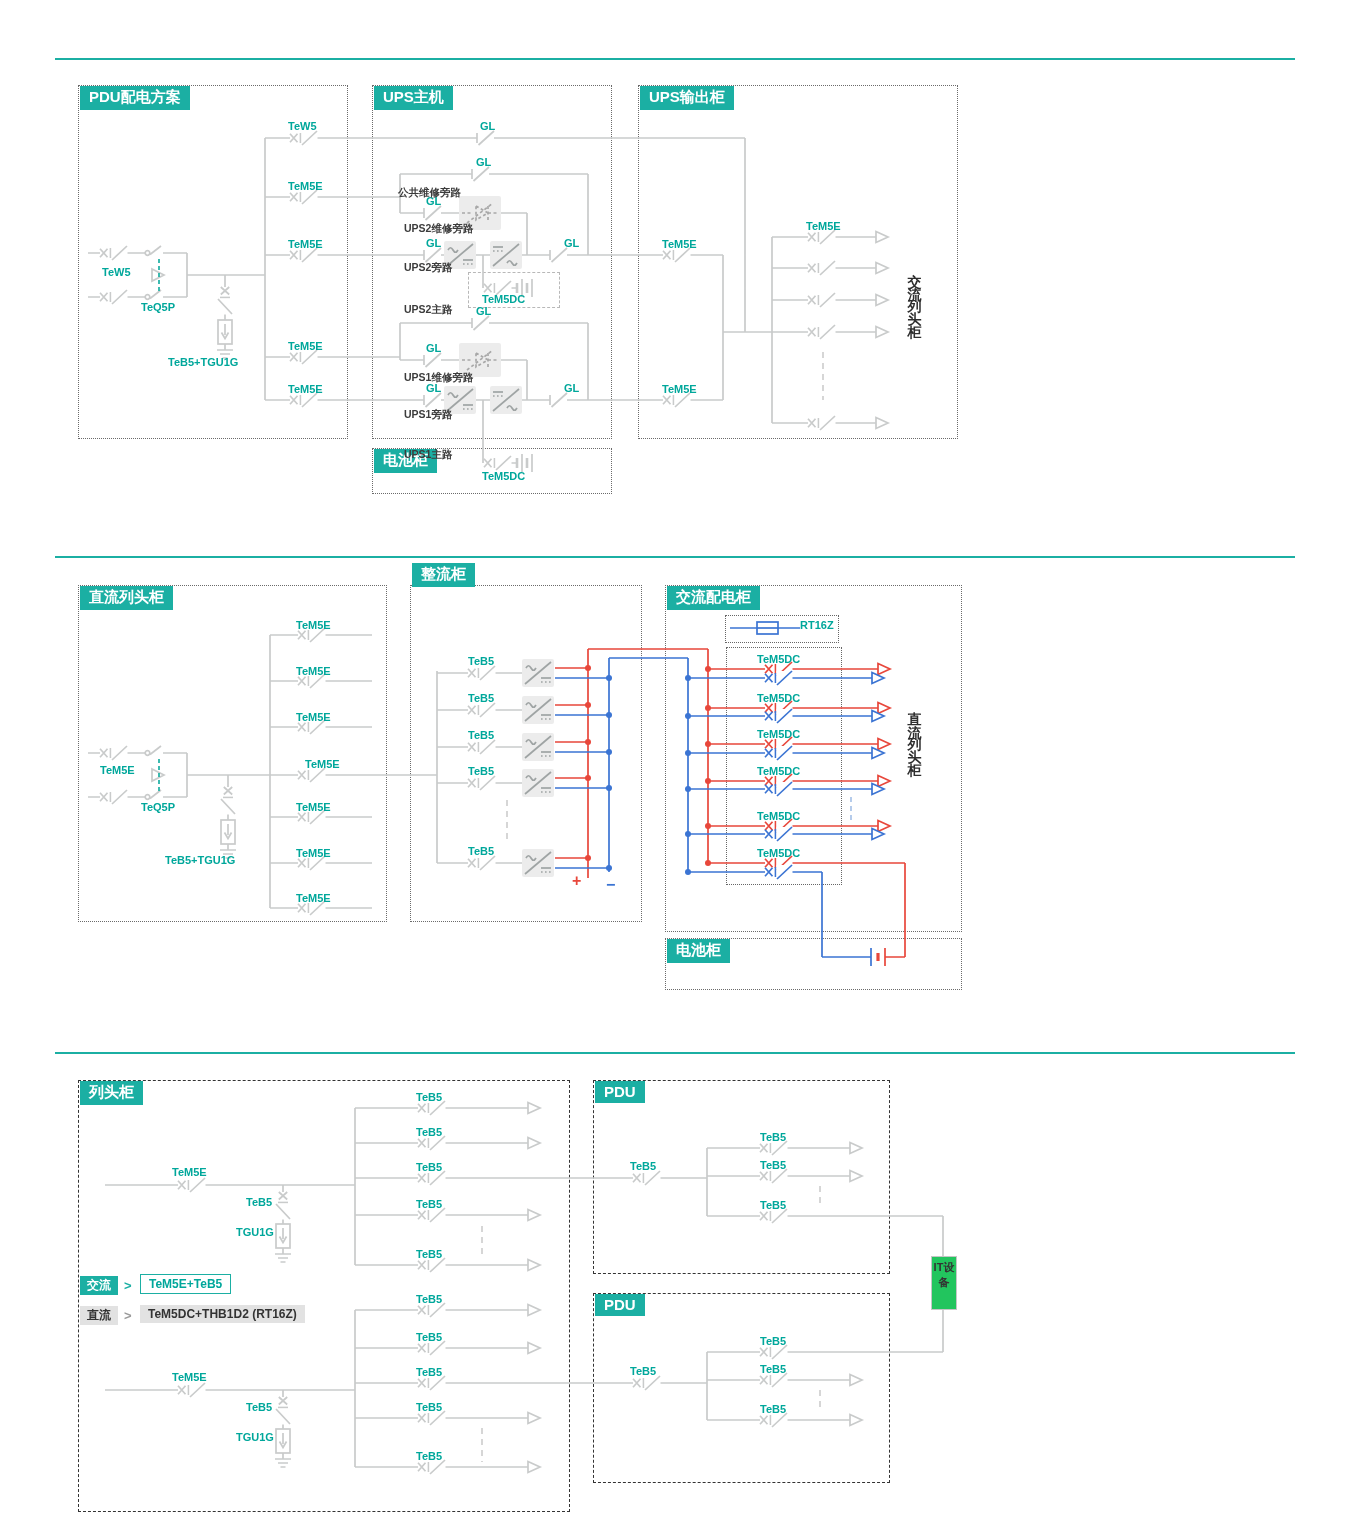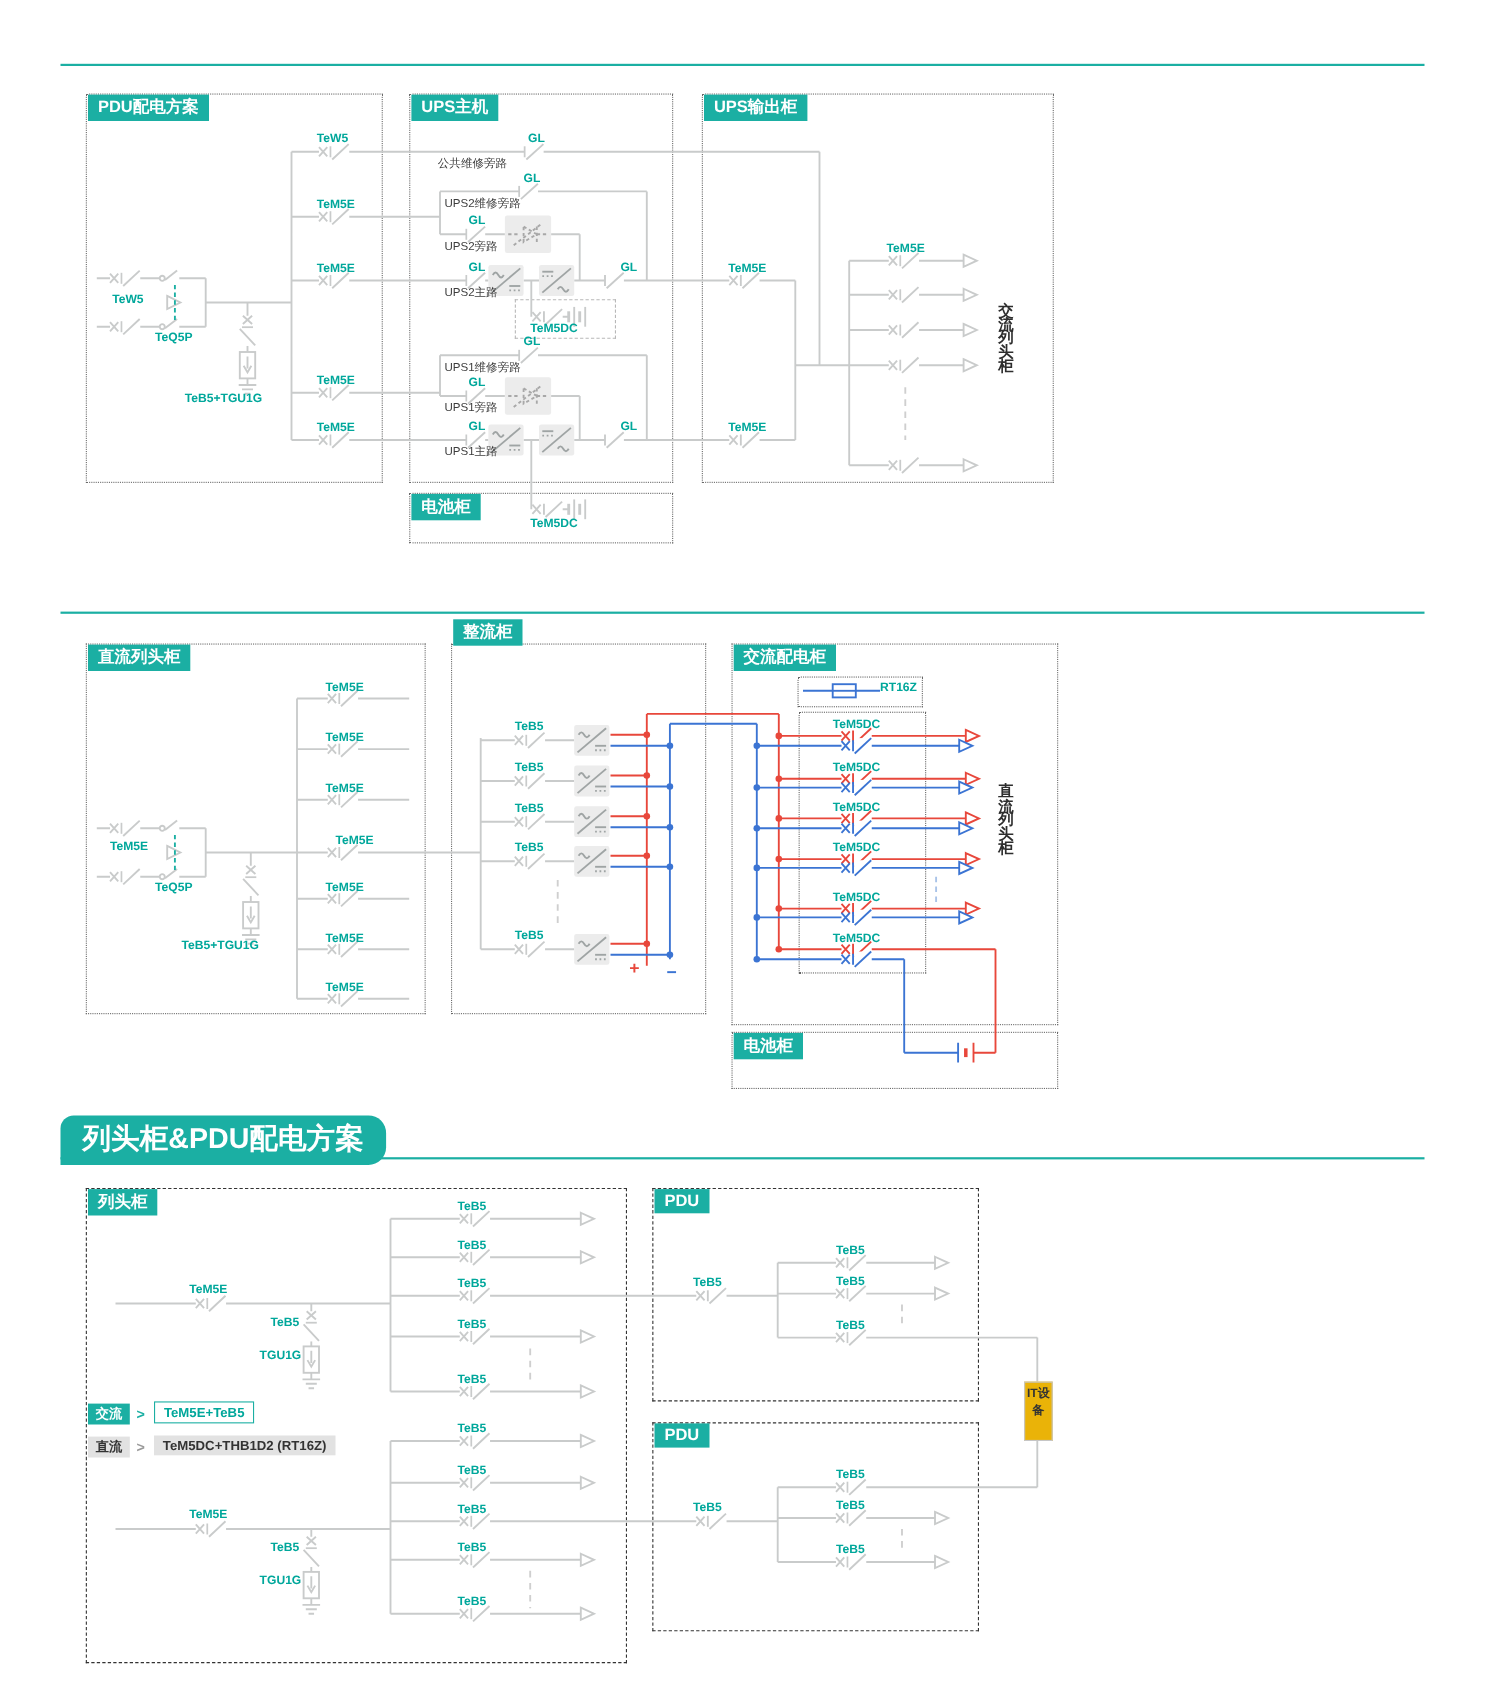--- a/index.html
+++ b/index.html
@@ -19,27 +19,27 @@
   .icn{stroke:#9FA4A4;stroke-width:1.3;fill:none;}
   .icnD{stroke:#A8A8A8;stroke-width:1.3;stroke-dasharray:3 2.5;fill:none;}
   .fuseR{fill:#fff;}
   .hdr{position:absolute;background:#1BAFA3;color:#fff;font-weight:bold;font-size:26px;
        padding:4px 20px 6px;border-radius:12px 16px 16px 0;white-space:nowrap;z-index:5;}
   .rule{position:absolute;height:2px;background:#1BAFA3;width:1240px;left:55px;z-index:4;}
   .box{position:absolute;border:1.6px dotted #6A6A6A;background:transparent;}
   .box3{position:absolute;border:1.6px dashed #333;background:transparent;}
   .boxg{position:absolute;border:1.4px dashed #B8B8B8;}
   .boxd{position:absolute;border:1.4px dotted #666;}
-  .boxit{position:absolute;border:1.5px solid #C6C6C6;background:#eab308;color:#333;
+  .boxit{position:absolute;border:1.5px solid #C6C6C6;background:#22c55e;color:#333;
          font-size:11px;font-weight:bold;text-align:center;word-break:break-all;
          line-height:1.35;padding-top:3px;z-index:6;}
   .chip{position:absolute;background:#1BAFA3;color:#fff;font-weight:bold;font-size:15px;
         padding:2px 9px 3px;white-space:nowrap;z-index:6;}
   .dev{position:absolute;color:#00A79B;font-weight:bold;font-size:11px;white-space:nowrap;z-index:6;}
-  .pl{position:absolute;color:#3C3C3C;font-weight:normal;font-size:10.5px;white-space:nowrap;z-index:6;}
+  .pl{position:absolute;color:#3C3C3C;font-weight:bold;font-size:10.5px;white-space:nowrap;z-index:6;margin-top:44px;}
   .vtext{position:absolute;writing-mode:vertical-rl;text-orientation:upright;color:#2E2E2E;
          font-weight:bold;font-size:14px;letter-spacing:13px;z-index:6;}
   .plus{position:absolute;color:#E8473B;font-weight:bold;font-size:16px;z-index:6;}
   .minus{position:absolute;color:#3B74D3;font-weight:bold;font-size:16px;z-index:6;}
   .ltag{position:absolute;width:38px;height:19px;background:#1BAFA3;color:#fff;font-size:12px;
         font-weight:bold;text-align:center;line-height:19px;z-index:6;}
   .ltag2{position:absolute;width:38px;height:19px;background:#E2E2E2;color:#333;font-size:12px;
         font-weight:bold;text-align:center;line-height:19px;z-index:6;}
   .chev{position:absolute;color:#1BAFA3;font-weight:bold;font-size:13px;z-index:6;}
   .chev2{position:absolute;color:#9A9A9A;font-weight:bold;font-size:13px;z-index:6;}
@@ -49,21 +49,20 @@
         font-weight:bold;padding:2px 8px;white-space:nowrap;z-index:6;}
 </style>
 </head>
 <body>
 
 <div id="canvas">
 
   <div class="rule" style="top:58px"></div>
   <div class="rule" style="top:556px"></div>
   <div class="rule" style="top:1052px"></div>
-  <div class="hdr" style="left:55px;top:1014px">列头柜&amp;PDU配电方案</div>
 
   <div class="box" style="left:78px;top:85px;width:268px;height:352px"></div>
   <div class="box" style="left:372px;top:85px;width:238px;height:352px"></div>
   <div class="box" style="left:372px;top:448px;width:238px;height:44px"></div>
   <div class="box" style="left:638px;top:85px;width:318px;height:352px"></div>
   <div class="boxg" style="left:468px;top:272px;width:90px;height:34px"></div>
   <div class="box" style="left:78px;top:585px;width:307px;height:335px"></div>
   <div class="box" style="left:410px;top:585px;width:230px;height:335px"></div>
   <div class="box" style="left:665px;top:585px;width:295px;height:345px"></div>
   <div class="box" style="left:665px;top:938px;width:295px;height:50px"></div>

